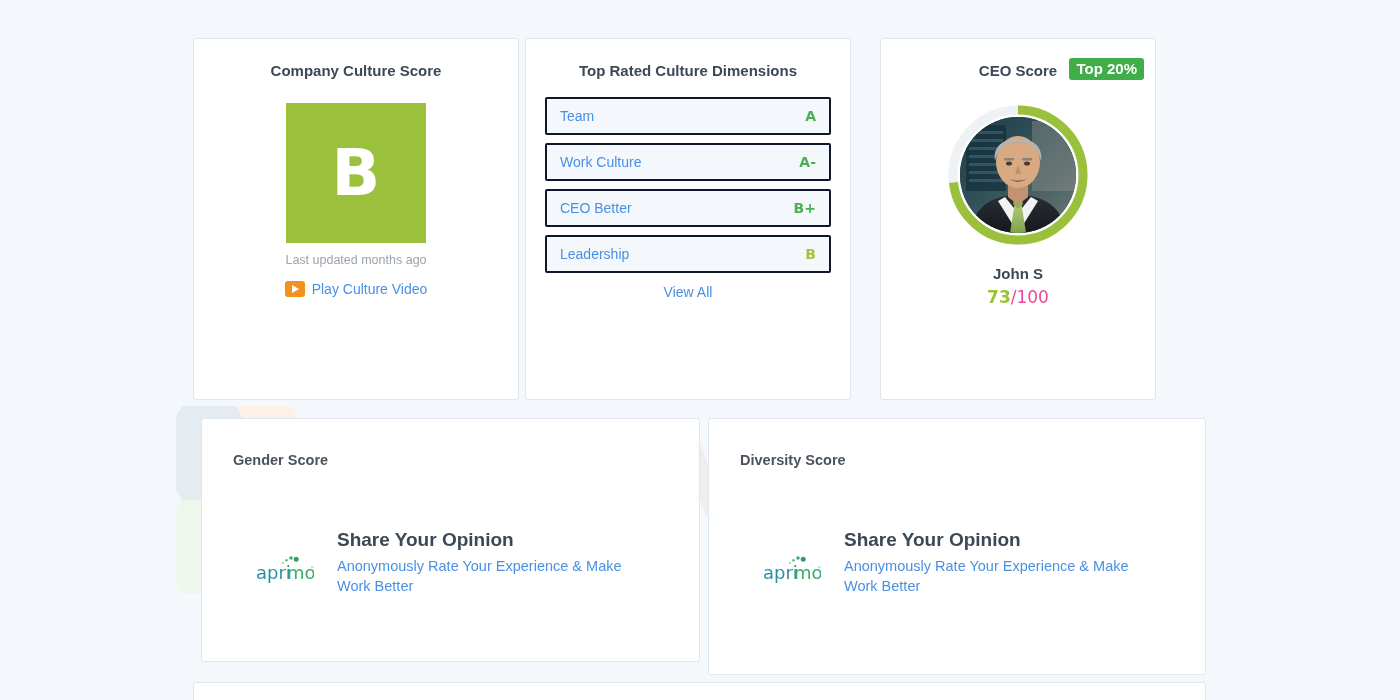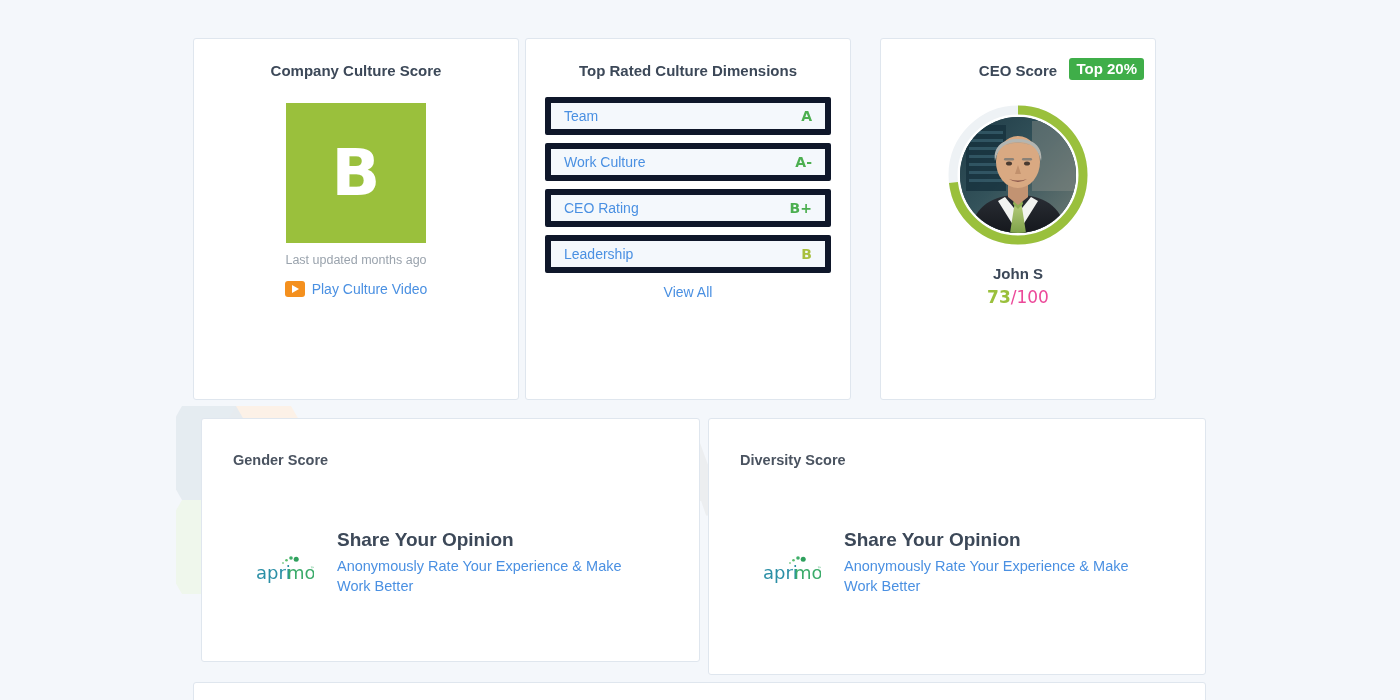--- a/index.html
+++ b/index.html
@@ -99,21 +99,21 @@
     color: #4a90e2;
     cursor: pointer;
   }
 
   
   #card-dimensions { left: 525px; top: 38px; width: 326px; height: 362px; }
   #card-dimensions .card-title { margin-top: 23px; }
   .dim-list { margin: 18px 19px 0 19px; }
   .dim-row {
     background: #f4f8fc;
-    border: 6px solid #0f172a;
+    border: 2px solid #0f172a;
     border-radius: 2px;
     height: 38px;
     margin-bottom: 8px;
     display: flex;
     align-items: center;
     justify-content: space-between;
     padding: 12px 13px;
     cursor: pointer;
   }
   .dim-name { font-size: 14px; color: #4a90e2; }
@@ -255,21 +255,21 @@
   <div class="dim-list">
     <div class="dim-row">
       <span class="dim-name">Team</span>
       <span class="dim-grade">A</span>
     </div>
     <div class="dim-row">
       <span class="dim-name">Work Culture</span>
       <span class="dim-grade">A-</span>
     </div>
     <div class="dim-row">
-      <span class="dim-name">CEO Rating</span>
+      <span class="dim-name">CEO Better</span>
       <span class="dim-grade">B+</span>
     </div>
     <div class="dim-row">
       <span class="dim-name">Leadership</span>
       <span class="dim-grade olive">B</span>
     </div>
   </div>
 
   <div class="view-all">View All</div>
 </div>

